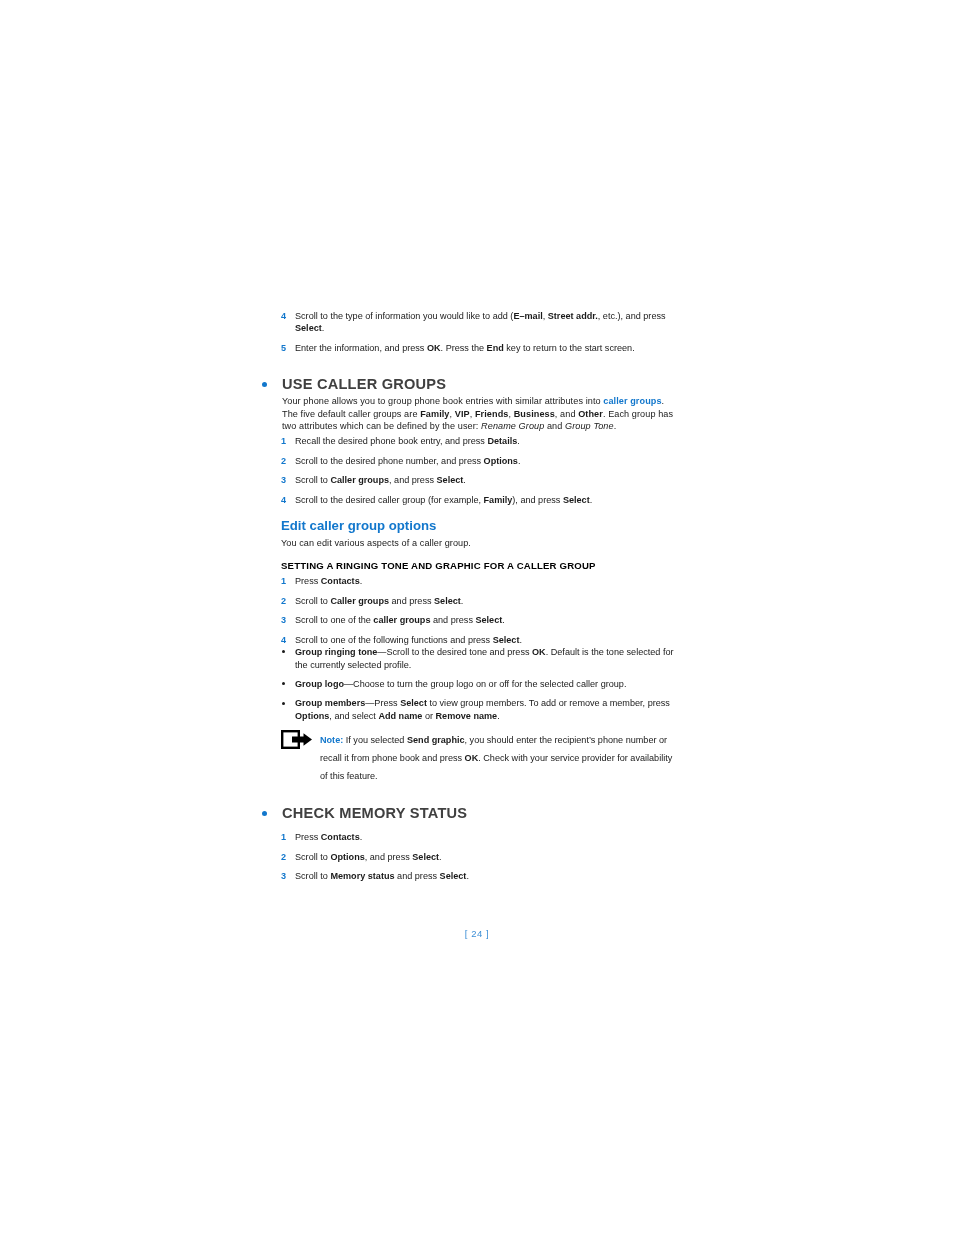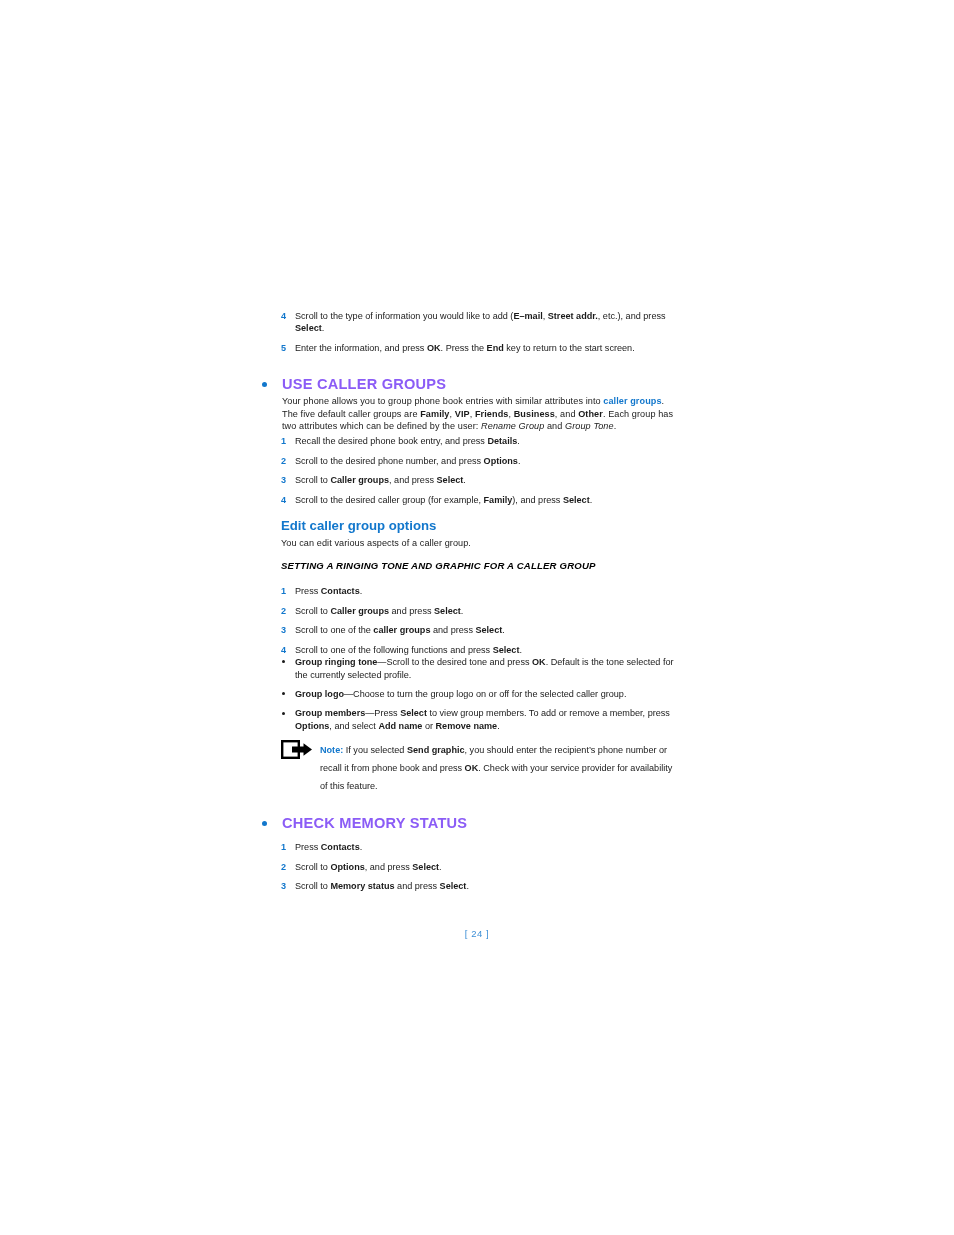--- a/index.html
+++ b/index.html
@@ -95,21 +95,21 @@
   .section-head .sec-dot {
     position: absolute;
     left: 0px;
     top: 7px;
     width: 5px;
     height: 5px;
     border-radius: 50%;
     background: #1277cc;
   }
   .section-head .sec-title {
-    color: #8b5cf6;
+    color: #404040;
     font-size: 14.6px;
     font-weight: bold;
     letter-spacing: 0.015em;
     line-height: 18px;
     display: block;
   }
   .section-body {
     padding-left: 20px;
   }
 
@@ -126,22 +126,21 @@
 
   
   .caps-head {
     color: #000000;
     font-size: 9.6px;
     font-weight: bold;
     letter-spacing: 0.02em;
     line-height: 13px;
     padding-left: 19px;
     margin-top: 10px;
-    margin-bottom: 13px;
-    font-style: italic;
+    margin-bottom: 3px;
   }
 
   .sub-intro {
     padding-left: 19px;
     margin-bottom: 2px;
   }
 
   
   .note {
     position: relative;

